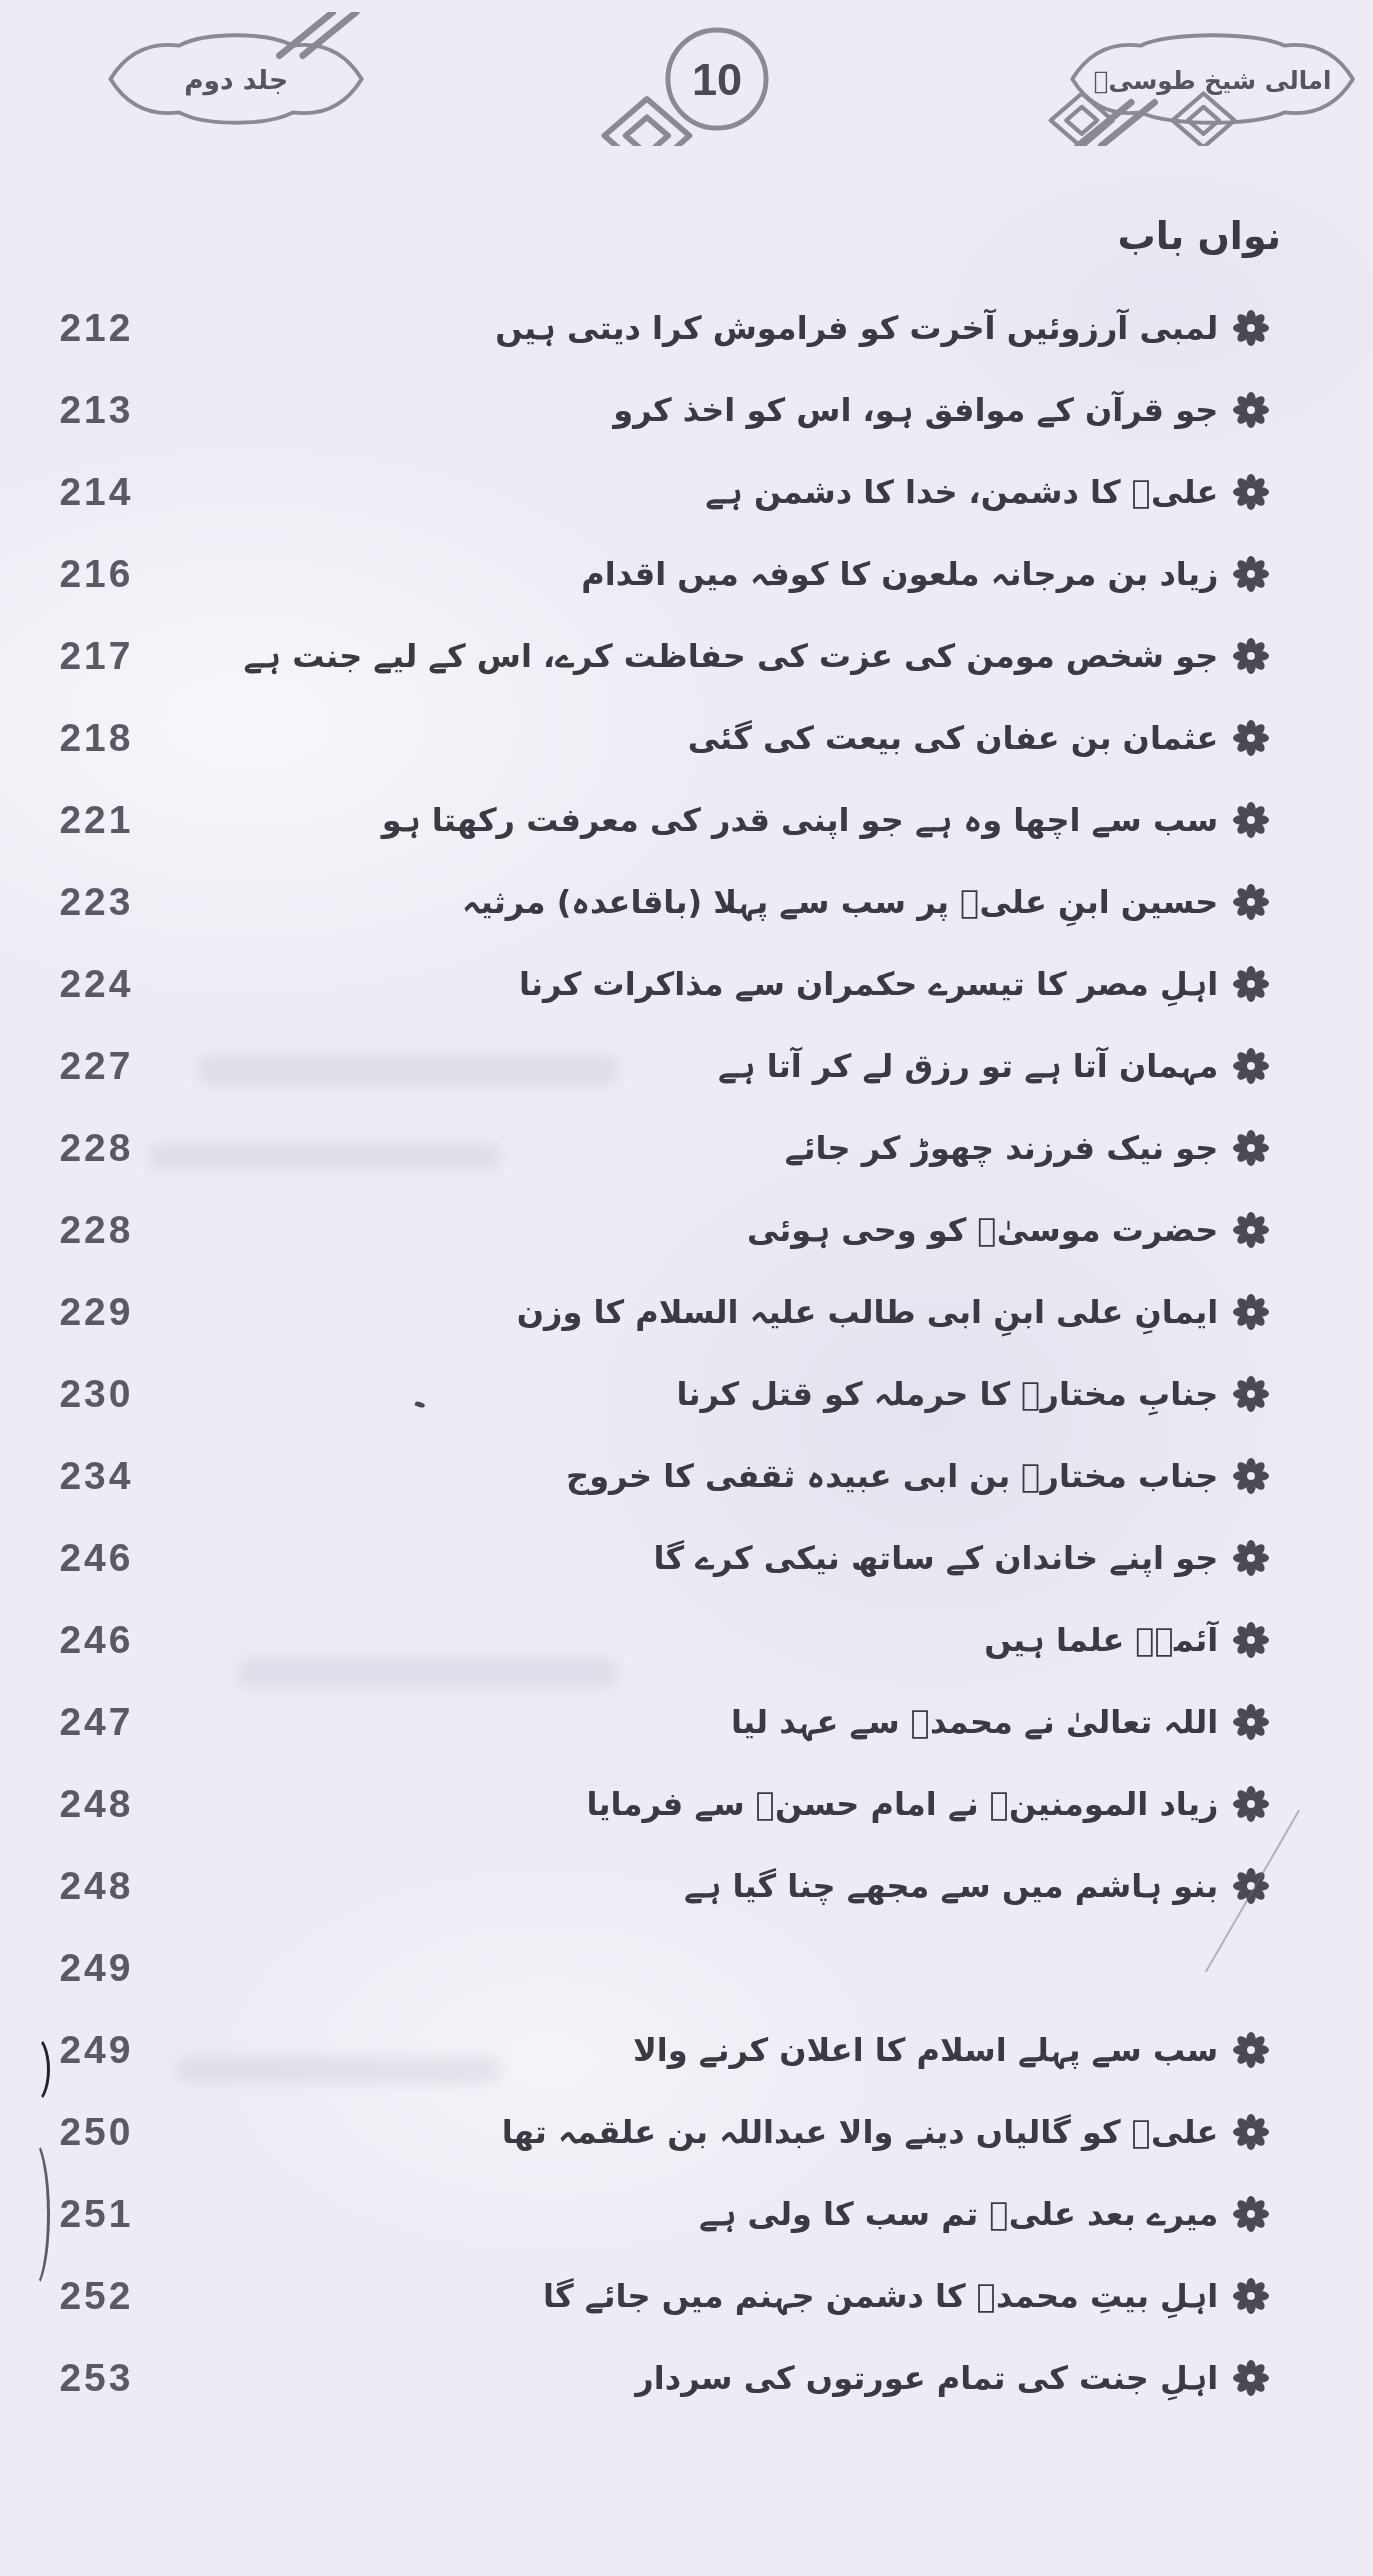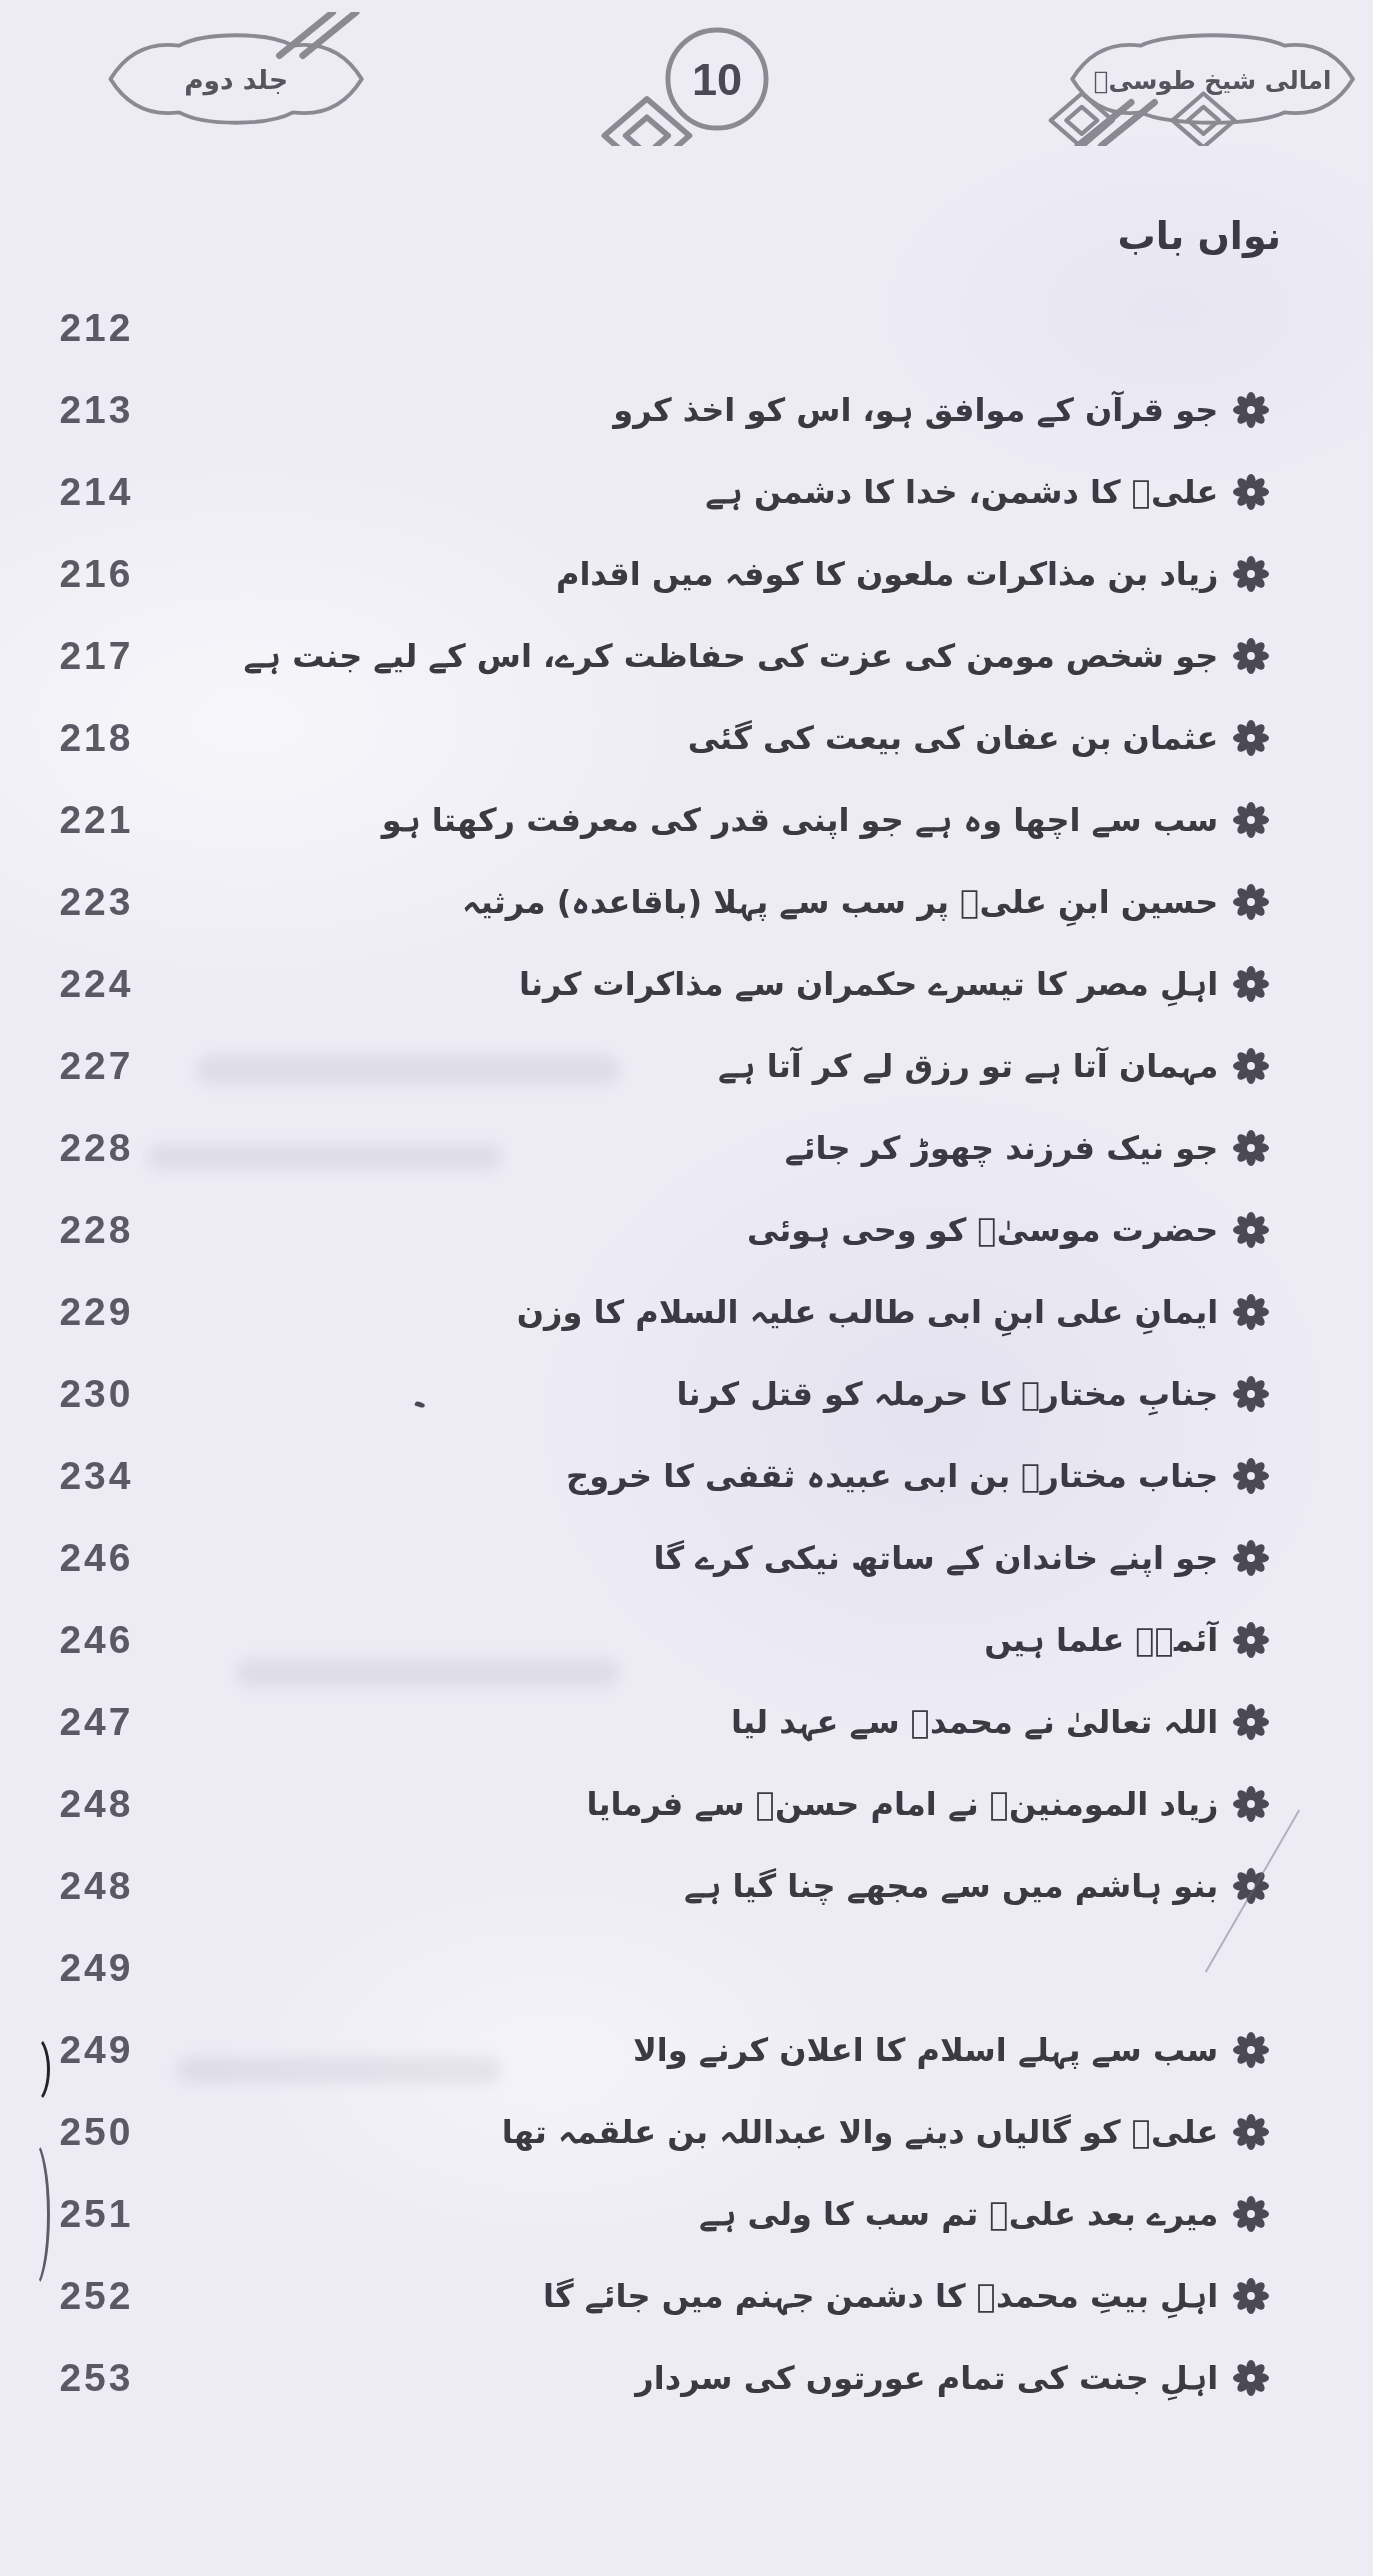--- a/index.html
+++ b/index.html
@@ -111,20 +111,26 @@
     </g>
     <use href="#orn-diamond" transform="translate(1374,68) scale(0.8)"></use>
   </svg>
 
   <div class="chapter-title">نواں باب</div>
 
   <div class="toc">
 
     <div class="row">
         <span class="num">212</span>
+        <span class="entry">
+          <svg class="flower" viewBox="0 0 37 37" width="36" height="36">
+            <use href="#flower8"></use>
+          </svg>
+          <span>لمبی آرزوئیں آخرت کو فراموش کرا دیتی ہیں</span>
+        </span>
       </div>
     <div class="row">
         <span class="num">213</span>
         <span class="entry">
           <svg class="flower" viewBox="0 0 37 37" width="36" height="36">
             <use href="#flower8"></use>
           </svg>
           <span>جو قرآن کے موافق ہو، اس کو اخذ کرو</span>
         </span>
       </div>
@@ -136,21 +142,21 @@
           </svg>
           <span>علیؑ کا دشمن، خدا کا دشمن ہے</span>
         </span>
       </div>
     <div class="row">
         <span class="num">216</span>
         <span class="entry">
           <svg class="flower" viewBox="0 0 37 37" width="36" height="36">
             <use href="#flower8"></use>
           </svg>
-          <span>زیاد بن مذاکرات ملعون کا کوفہ میں اقدام</span>
+          <span>زیاد بن مرجانہ ملعون کا کوفہ میں اقدام</span>
         </span>
       </div>
     <div class="row">
         <span class="num">217</span>
         <span class="entry">
           <svg class="flower" viewBox="0 0 37 37" width="36" height="36">
             <use href="#flower8"></use>
           </svg>
           <span>جو شخص مومن کی عزت کی حفاظت کرے، اس کے لیے جنت ہے</span>
         </span>

